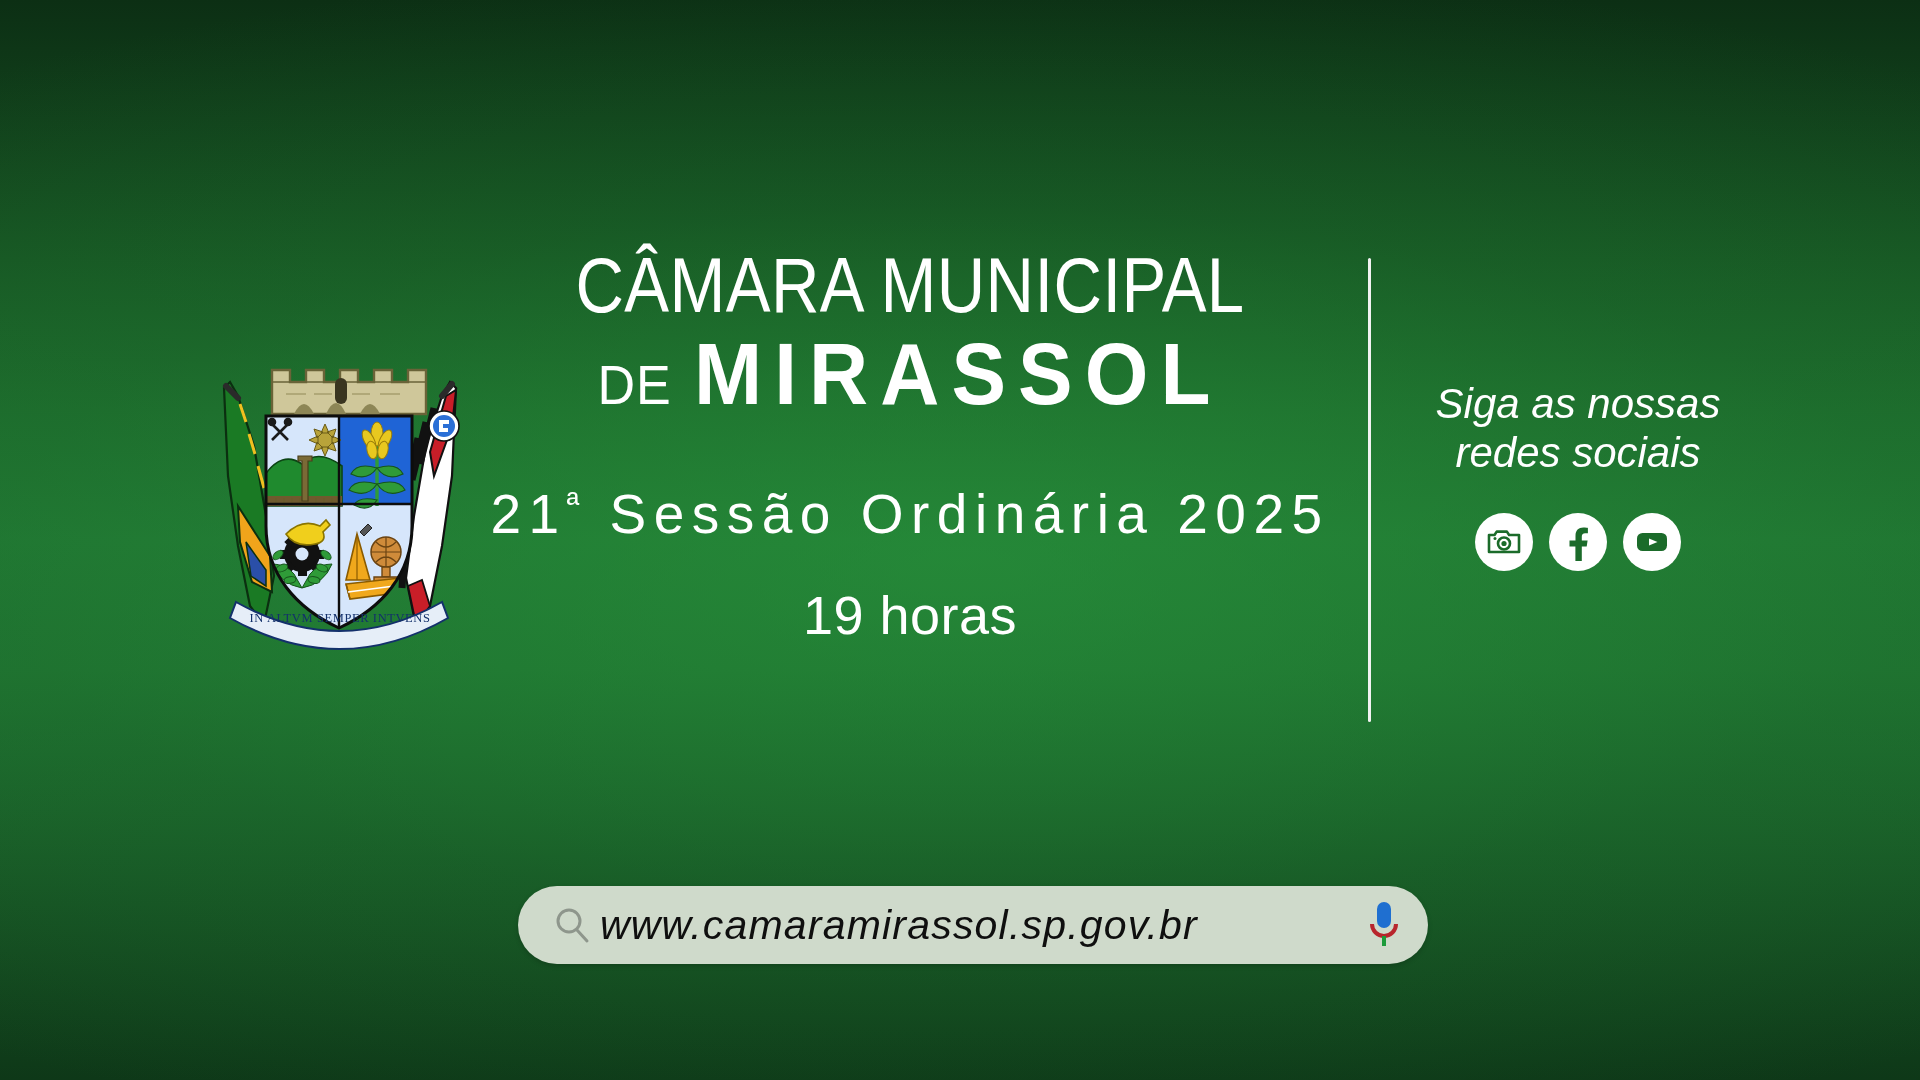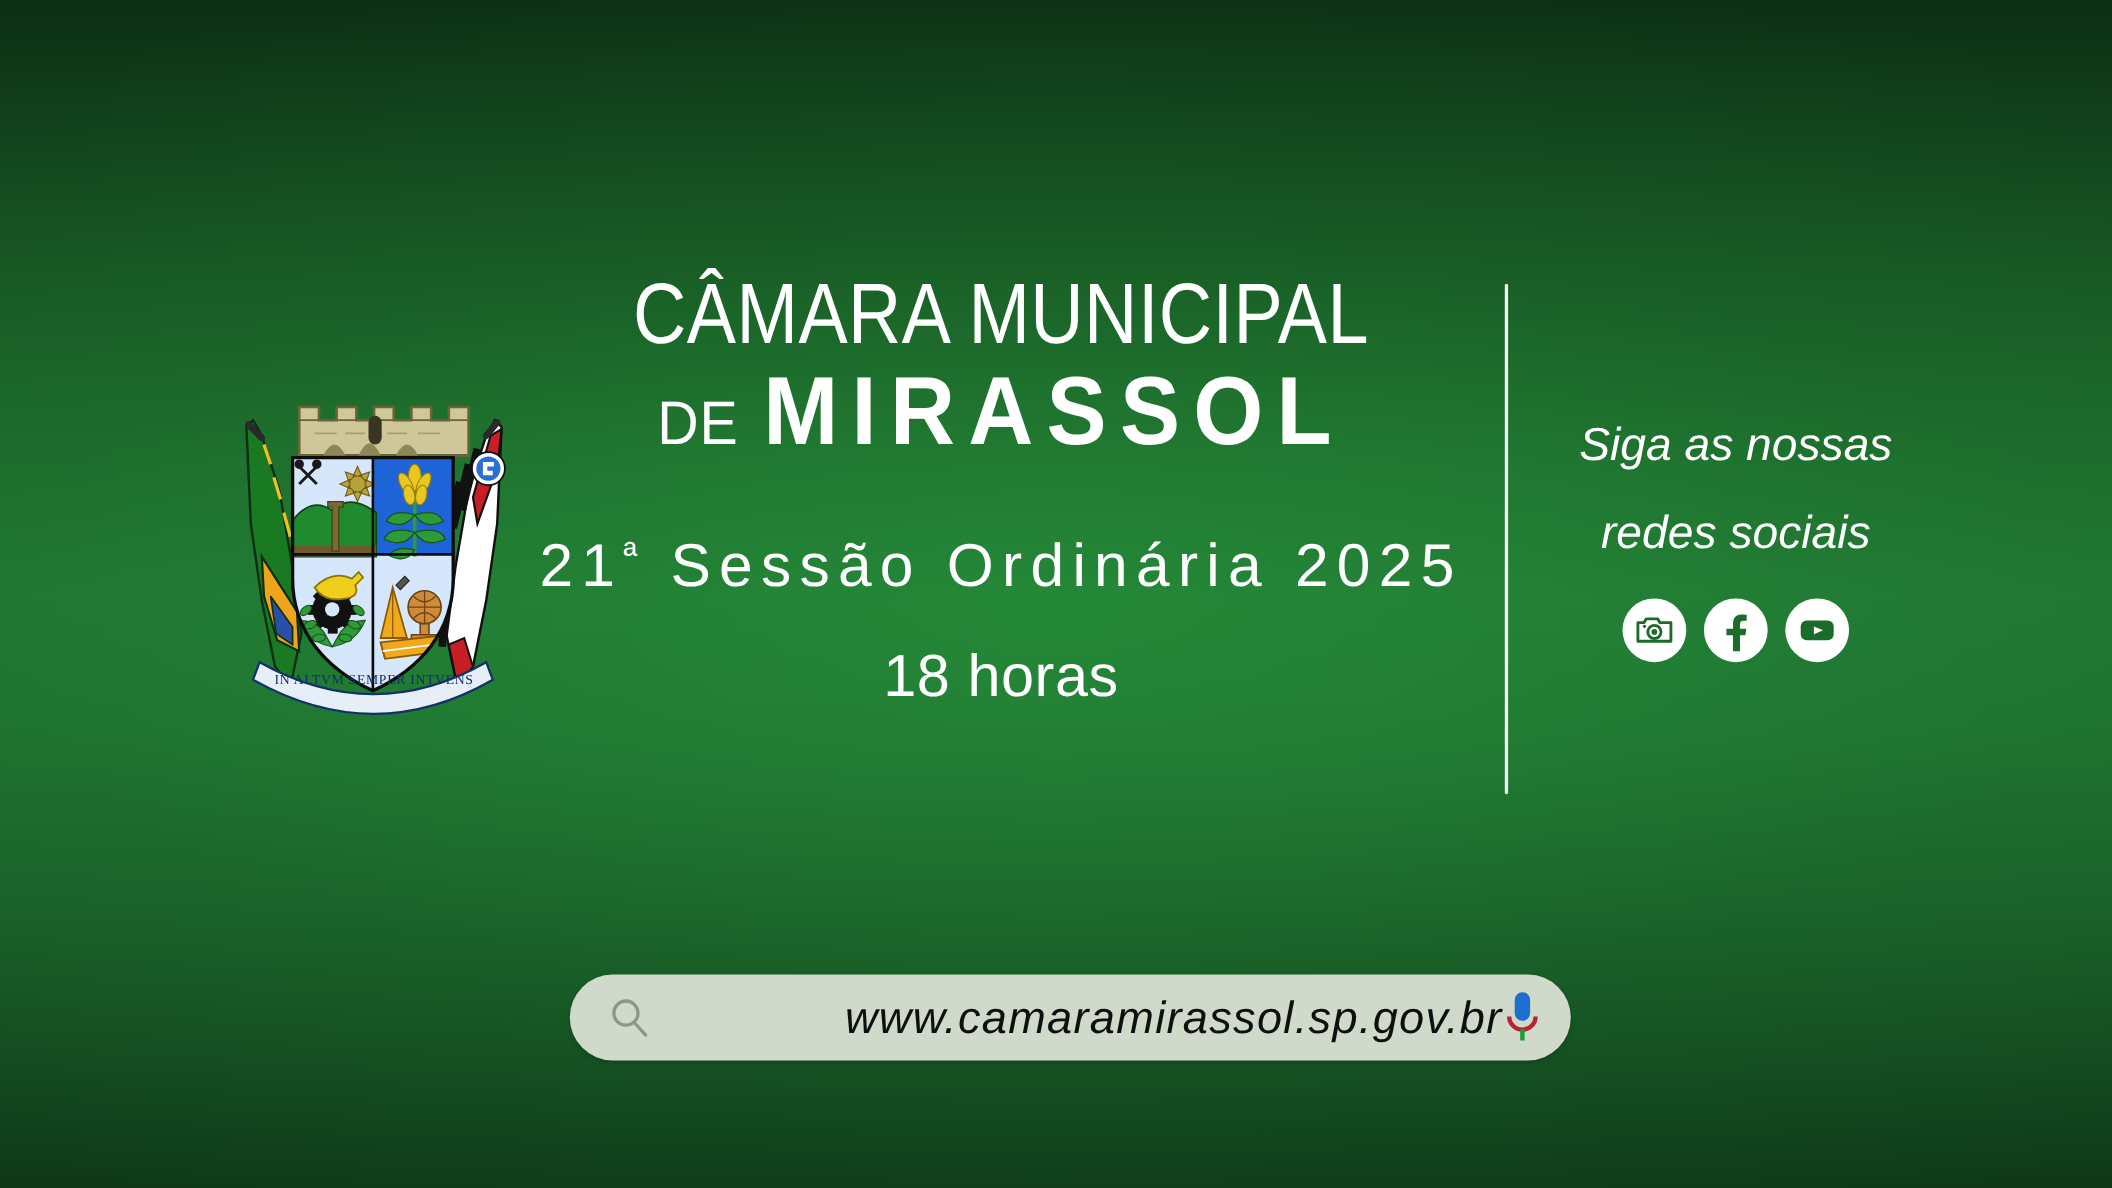--- a/index.html
+++ b/index.html
@@ -110,21 +110,21 @@
     width: 320px;
     text-align: center;
     color: #ffffff;
   }
   #social-title {
     font-style: italic;
     font-size: 42px;
     line-height: 1.16;
     font-weight: 400;
   }
-  #social-title .l2 { display: block; margin-top: 31px; }
+  #social-title .l2 { display: block; }
   #social-icons {
     margin-top: 36px;
     display: flex;
     justify-content: center;
     align-items: center;
     gap: 16px;
   }
   .social-icon {
     width: 58px;
     height: 58px;
@@ -146,21 +146,21 @@
     height: 78px;
     border-radius: 39px;
     background: #cfdacb;
     display: flex;
     align-items: center;
     box-shadow: 0 2px 5px rgba(0,0,0,0.18);
   }
   #search-icon { margin-left: 32px; flex: none; display: block; }
   #url-text {
     flex: 1;
-    text-align: right;
+    text-align: left;
     font-style: italic;
     font-size: 41px;
     font-weight: 500;
     letter-spacing: 1.2px;
     color: #0f0f0f;
     white-space: nowrap;
     padding-left: 6px;
   }
   #mic-icon { margin-right: 26px; flex: none; display: block; }
 </style>
@@ -301,21 +301,21 @@
       </g>
     </svg>
   </div>
 
   <div class="center-block">
     <div id="title-line1">CÂMARA MUNICIPAL</div>
     <div id="title-line2">
       <span id="title-de">DE</span><span id="title-city">MIRASSOL</span>
     </div>
     <div id="session-line"><span>21</span><span class="ord">ª</span><span> Sessão Ordinária 2025</span></div>
-    <div id="hour-line">18 horas</div>
+    <div id="hour-line">19 horas</div>
   </div>
 
   <div id="divider"></div>
 
   <div id="social-col">
     <div id="social-title">
       <span>Siga as nossas</span>
       <span class="l2">redes sociais</span>
     </div>
     <div id="social-icons">

